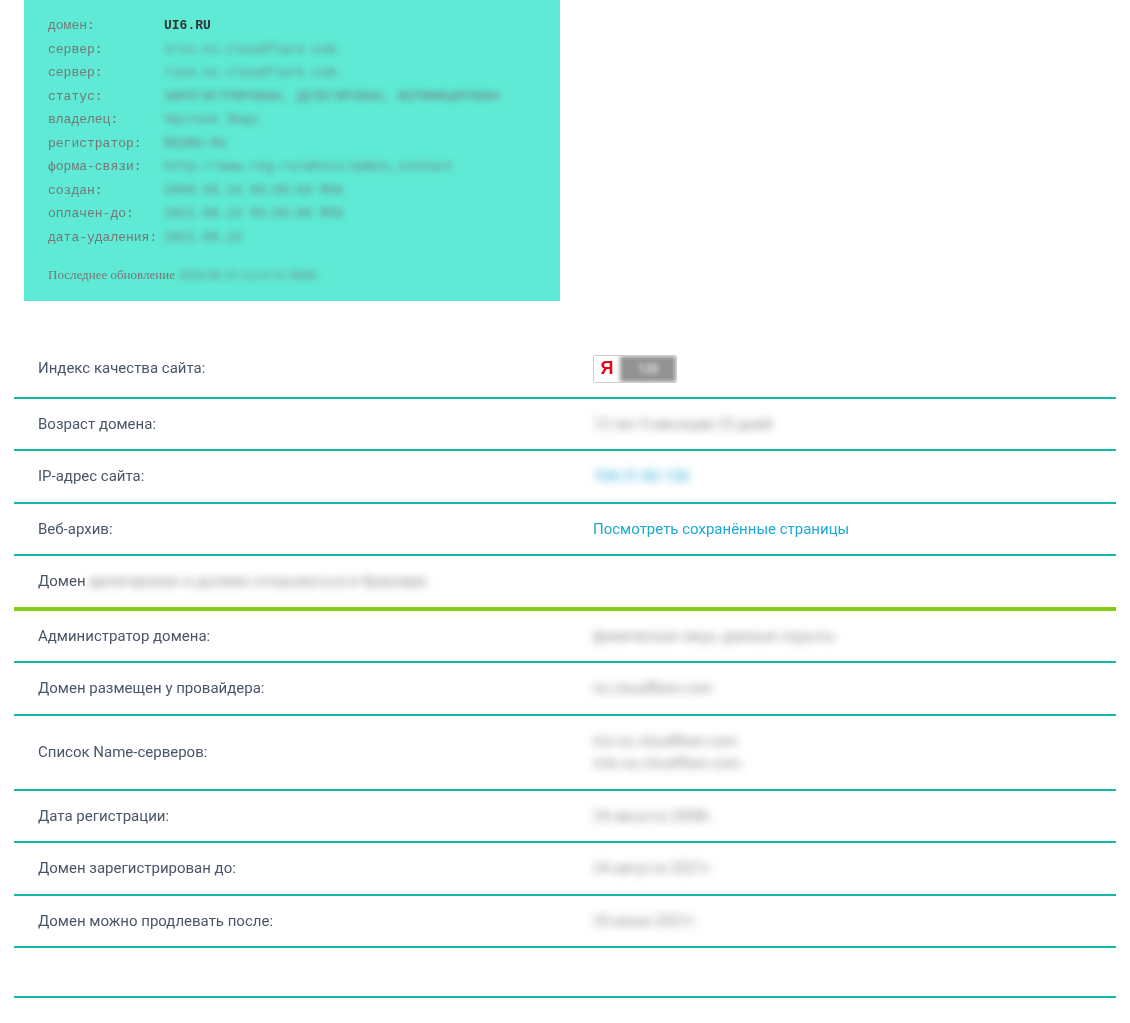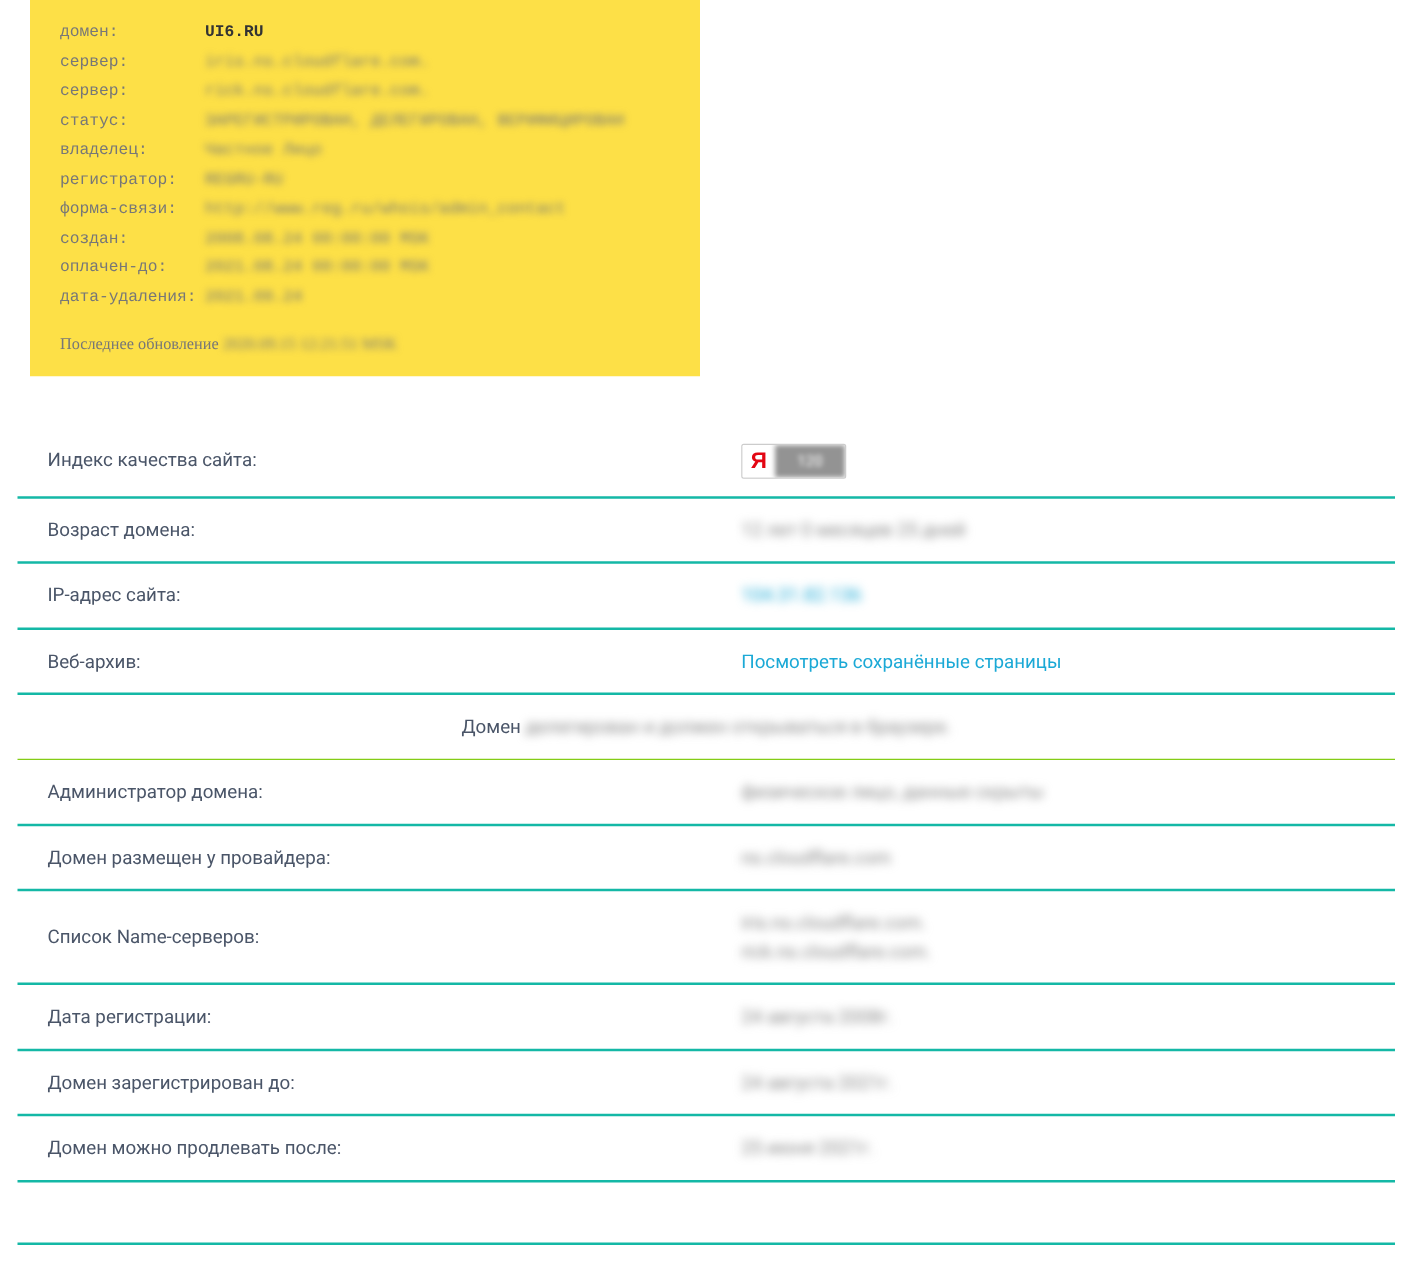--- a/index.html
+++ b/index.html
@@ -7,21 +7,21 @@
     font-family: -apple-system, BlinkMacSystemFont, "Segoe UI", Roboto, Arial, sans-serif;
     background: #fff;
     width: 1130px;
     color: #4a5568;
     font-size: 14px;
     line-height: 1.5;
   }
   .whois-box {
     margin: 0 0 40px 24px;
     padding: 16px 24px;
-    background: #fde047;
+    background: #5eead4;
     width: 536px;
     font-family: "Courier New", Courier, monospace;
     font-size: 13px;
     color: #777;
   }
   .whois-row {
     display: flex;
     margin-bottom: 4px;
     white-space: nowrap;
   }
@@ -104,23 +104,22 @@
     display: flex;
     align-items: center;
     justify-content: center;
     color: #fff;
     font-size: 12px;
     filter: blur(2px);
   }
 
   .domain-row {
     display: block;
-    border-bottom: 1px solid #84cc16;
+    border-bottom: 4px solid #84cc16;
     padding: 14px 24px;
-    text-align: center;
   }
   .domain-row .text-line { font-size: 15px; }
   .domain-row .blur-part { filter: blur(4px); color: #888; }
 </style>
 </head>
 <body>
 
 <div class="whois-box" id="whois-rows">
 
 <div class="whois-row">

